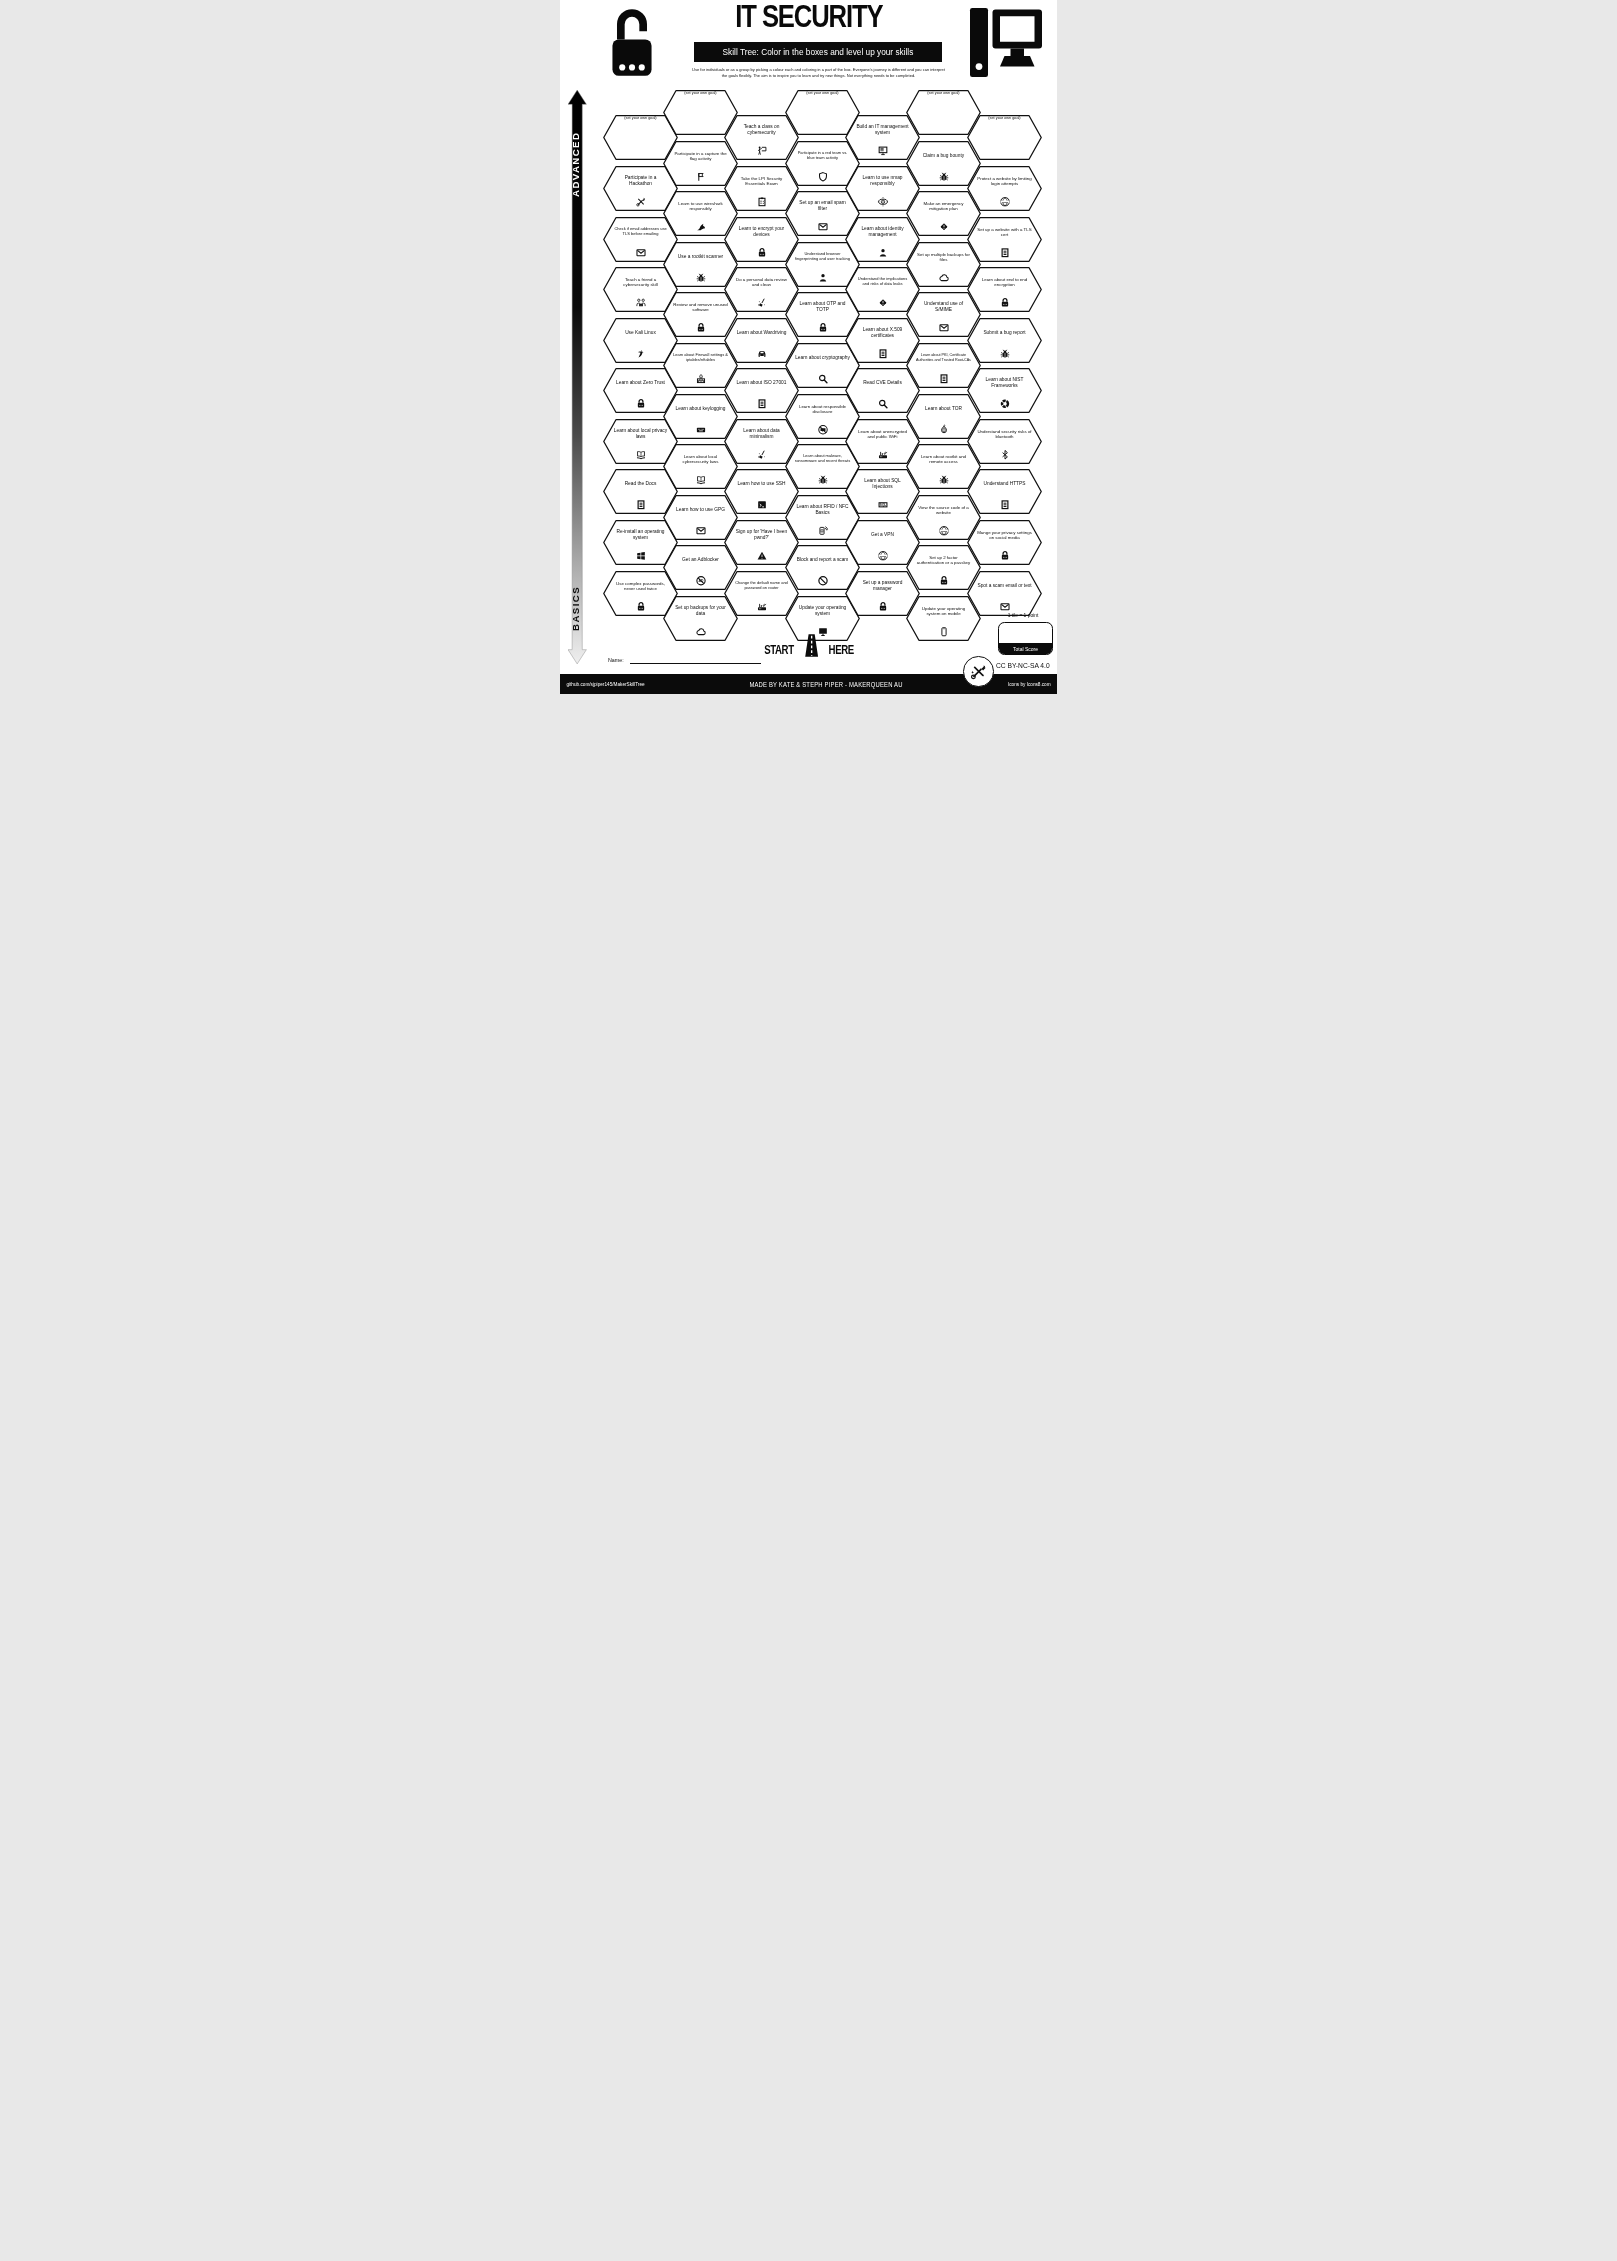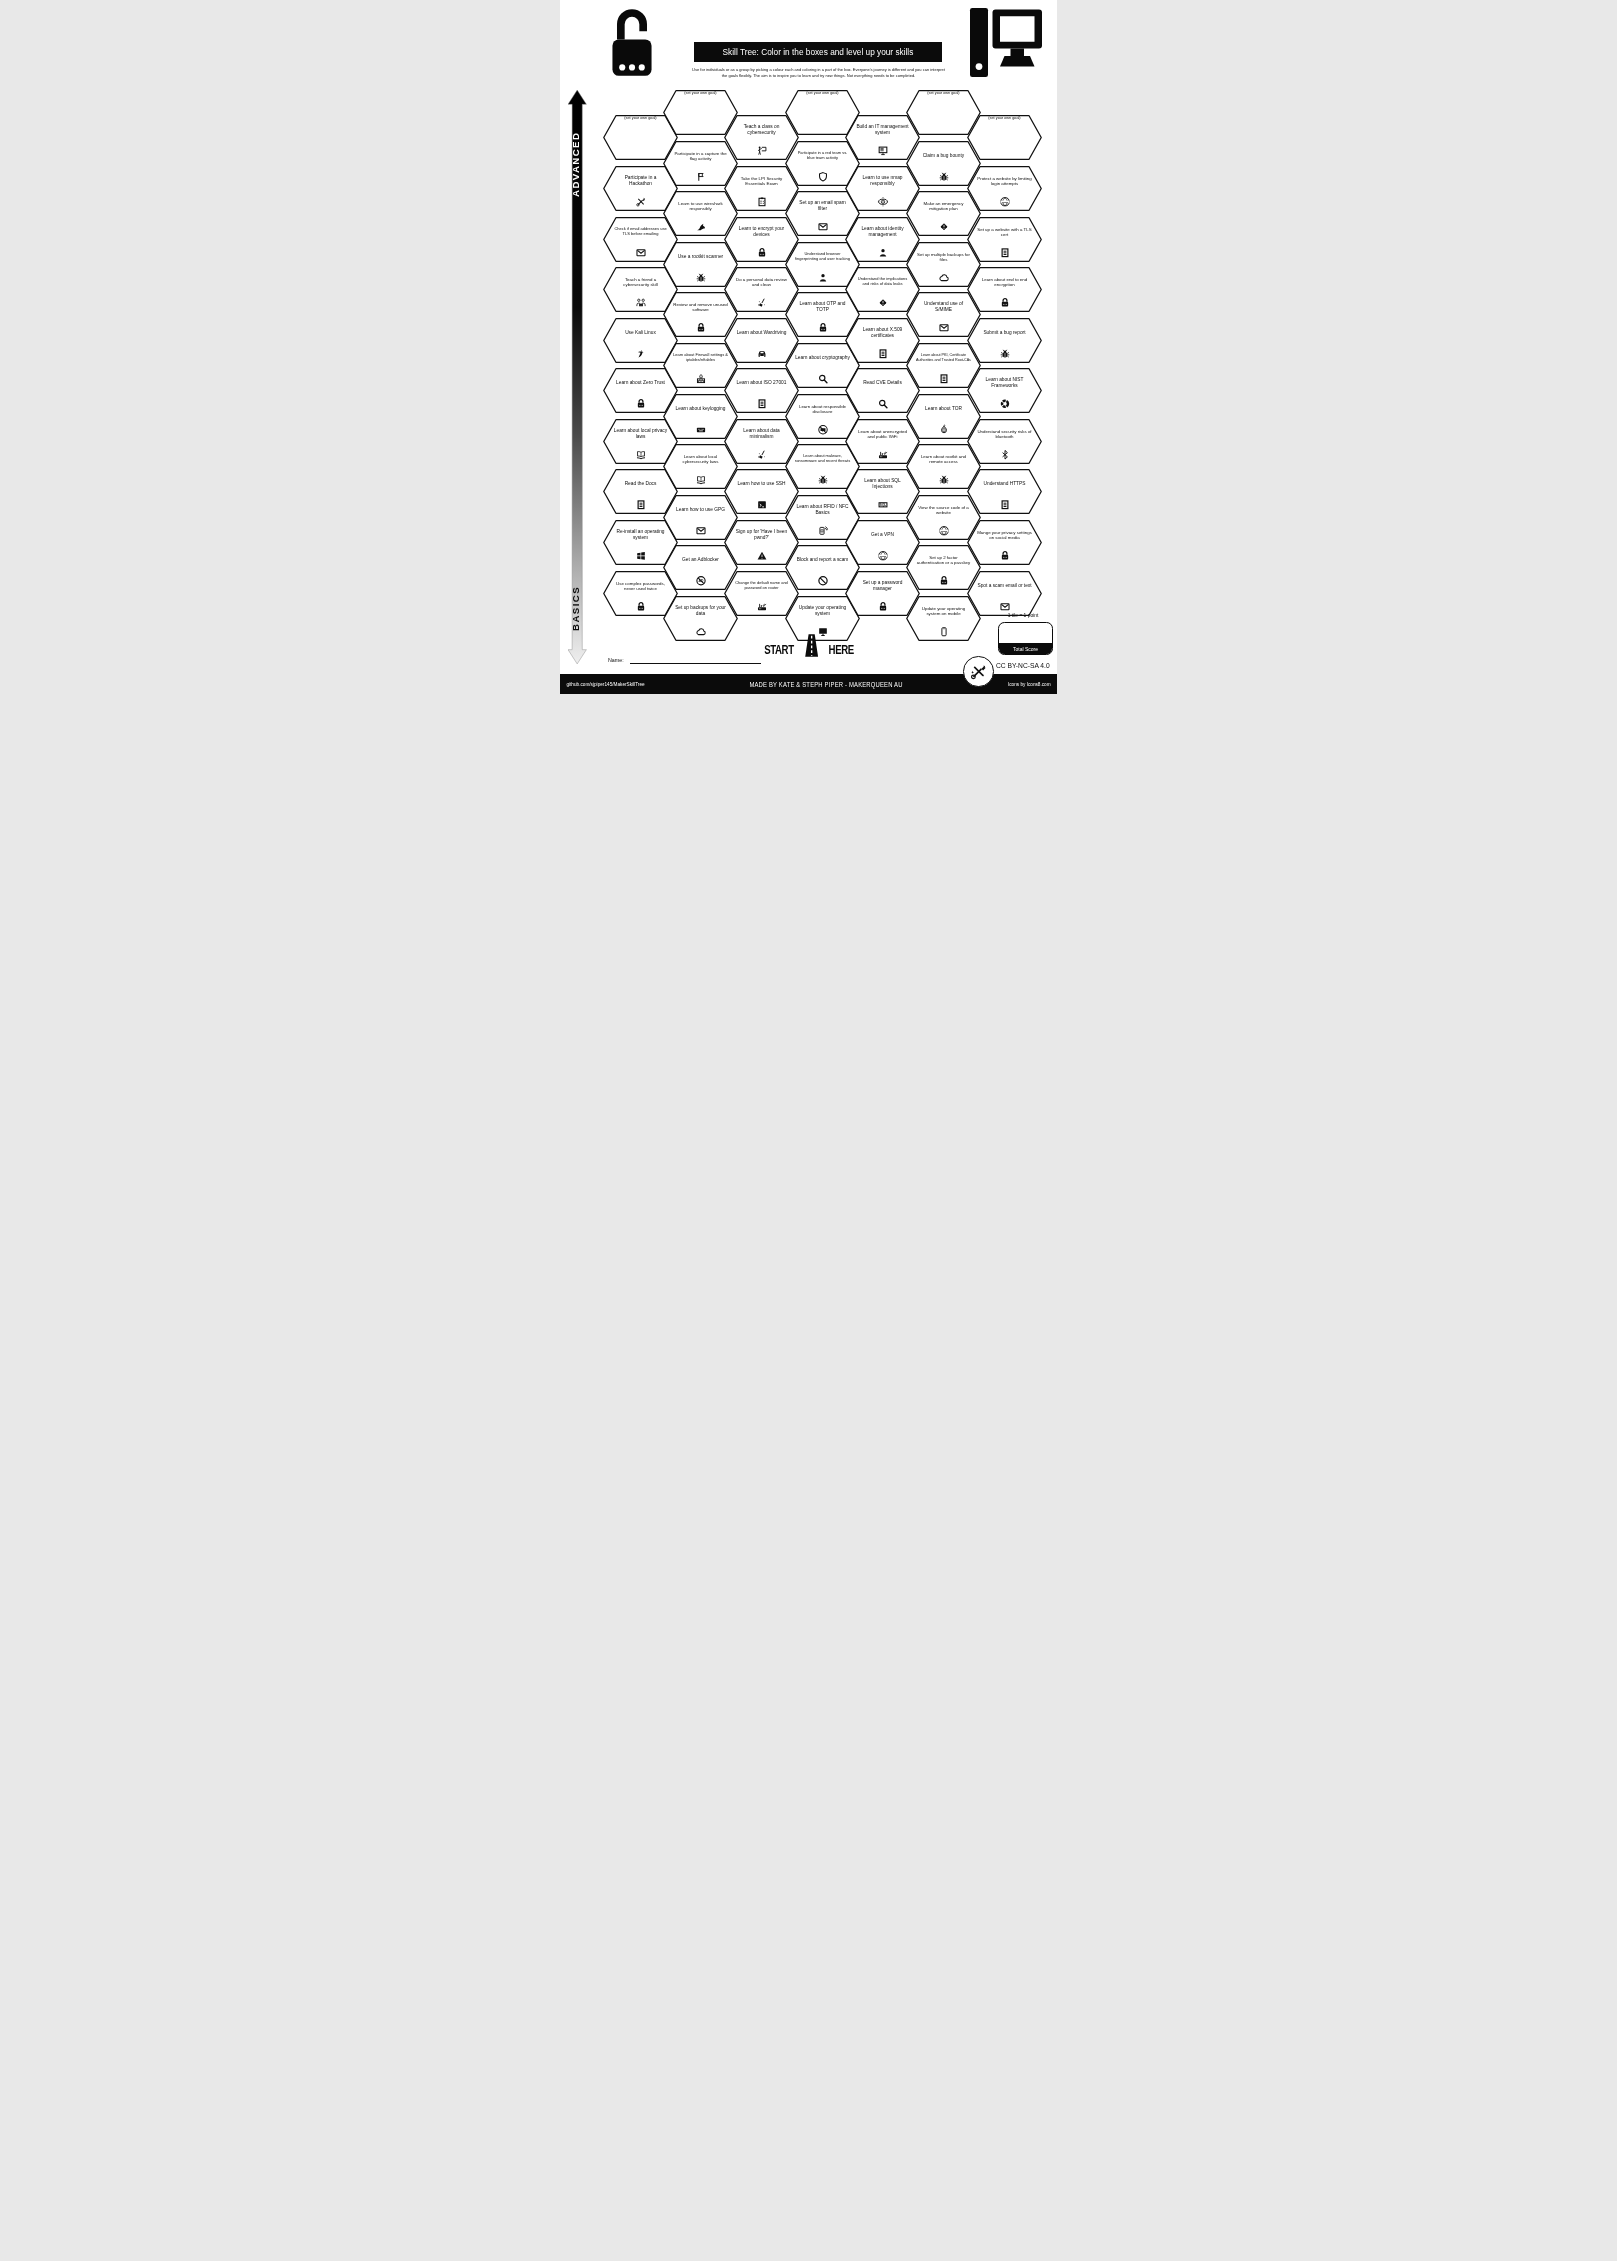--- a/index.html
+++ b/index.html
@@ -38,20 +38,21 @@
   #footer-bar{position:absolute;left:0;top:674px;width:497px;height:20px;background:#0b0b0b;color:#fff;display:flex;align-items:center;box-sizing:border-box;padding:0 6.4px;gap:4.6px;}
   #footer-repo{font-size:4.7px;white-space:nowrap;}
   #footer-made{flex:1;text-align:center;font-size:6.4px;letter-spacing:0.2px;white-space:nowrap;transform:scaleX(.92);}
   #footer-icons{font-size:4.7px;white-space:nowrap;}
 </style>
 </head>
 <body>
 
 <div id="page">
 
+  <div id="title"><span>IT SECURITY</span></div>
   <div id="subtitle">
       <span>Skill Tree:  Color in the boxes and level up your skills</span>
     </div>
   <div id="description">Use for individuals or as a group by picking a colour each and coloring in a part of the box.  Everyone's journey is different and you can interpret the goals flexibly.  The aim is to inspire you to learn and try new things. Not everything needs to be completed.</div>
 
   <div class="hdr-icon" style="left:44px;top:5.5px">
     <svg width="56" height="74" viewBox="0 0 80 106">
       <path d="M24 48V26a16 16 0 0 1 32 0v10" fill="none" stroke="#0a0a0a" stroke-width="11"></path>
       <rect x="12" y="48" width="56" height="52" rx="9" fill="#0a0a0a"></rect>
       <circle cx="26" cy="88" r="4.4" fill="#fff"></circle>

